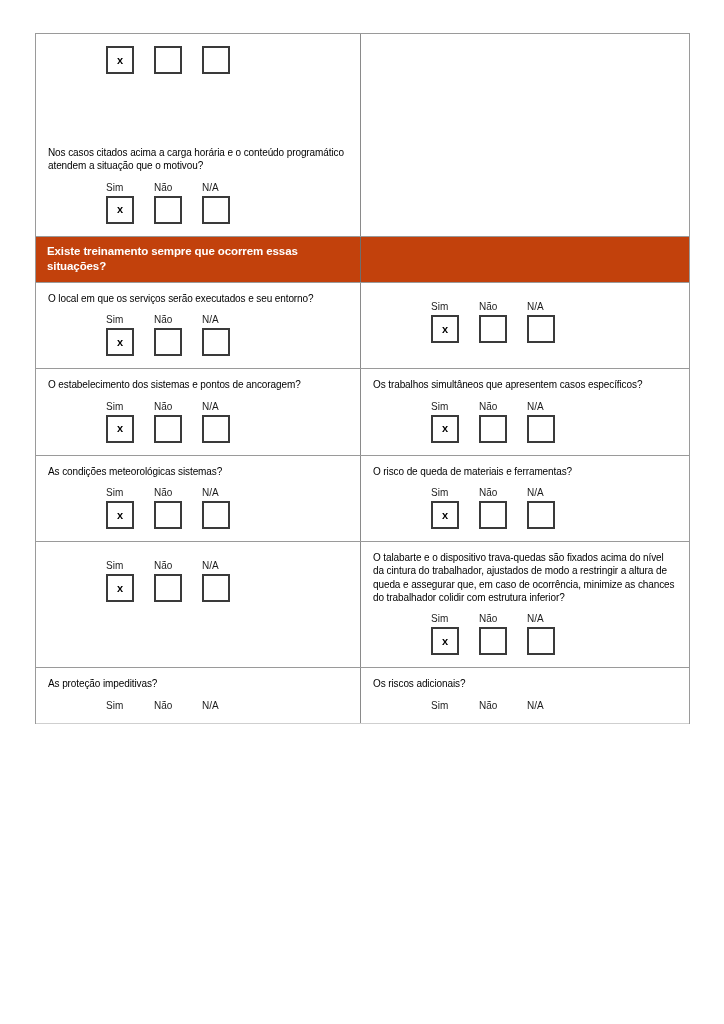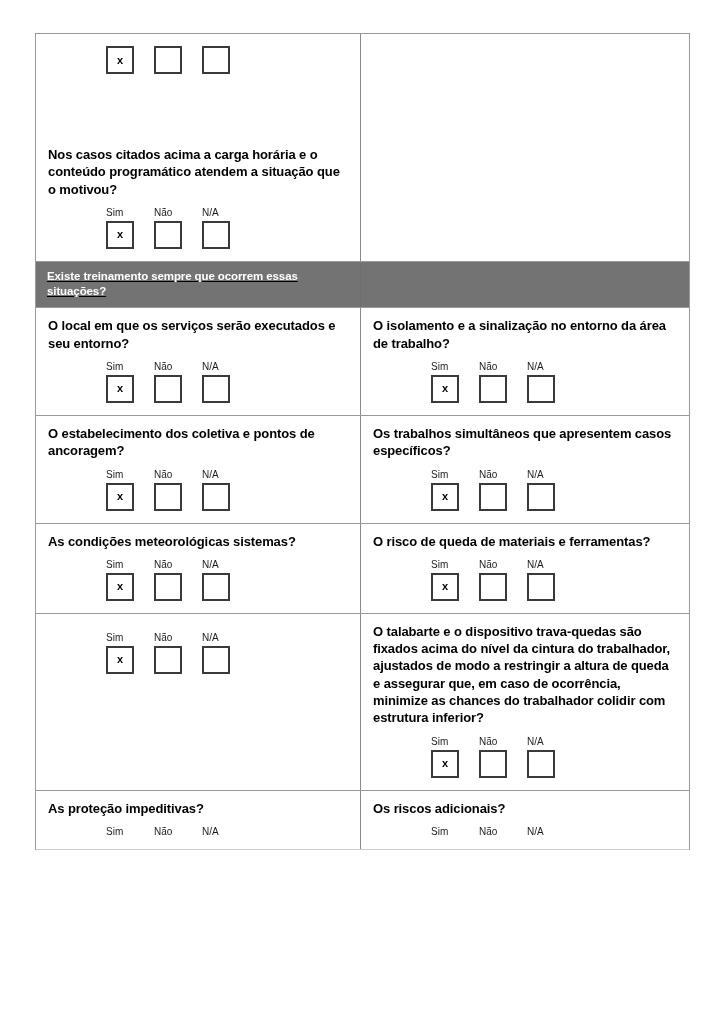--- a/index.html
+++ b/index.html
@@ -58,40 +58,39 @@
     width: 328px;
     flex: 1 1 auto;
   }
 
   .cell-inner {
     padding: 9px 12px 12px 12px;
   }
 
   
   .band {
-    background: #737373;
-    text-decoration: underline;
+    background: #c2410c;
   }
   .band .cell.left,
   .band .cell.right {
     border-right-color: #6e6e6e;
   }
   .band-text {
     color: #ffffff;
     font-size: 11.5px;
     font-weight: bold;
     line-height: 1.33;
     padding: 7px 11px 8px 11px;
     letter-spacing: -0.1px;
   }
 
   
   .q-text {
-    font-size: 13px;
-    font-weight: bold;
+    font-size: 10px;
+    font-weight: normal;
     line-height: 1.33;
     margin: 0 0 2px 0;
     letter-spacing: -0.1px;
     color: #000000;
   }
 
   
   .opt-group {
     margin-left: 58px;
     margin-top: 9px;
@@ -213,41 +212,40 @@
             <div class="opt-boxes">
               <div class="box">x</div>
               <div class="box empty"></div>
               <div class="box empty"></div>
             </div>
           </div>
         </div>
       </div>
       <div class="cell right">
         <div class="cell-inner">
-          <p class="q-text">O isolamento e a sinalização no entorno da área de trabalho?</p>
-          <div class="opt-group">
-            <div class="opt-labels">
-              <span class="opt-label">Sim</span>
-              <span class="opt-label">Não</span>
-              <span class="opt-label">N/A</span>
-            </div>
-            <div class="opt-boxes">
-              <div class="box">x</div>
-              <div class="box empty"></div>
-              <div class="box empty"></div>
-            </div>
-          </div>
-        </div>
-      </div>
-    </div>
-
-    <div class="row">
-      <div class="cell left">
-        <div class="cell-inner">
-          <p class="q-text">O estabelecimento dos coletiva e pontos de ancoragem?</p>
+          <div class="opt-group">
+            <div class="opt-labels">
+              <span class="opt-label">Sim</span>
+              <span class="opt-label">Não</span>
+              <span class="opt-label">N/A</span>
+            </div>
+            <div class="opt-boxes">
+              <div class="box">x</div>
+              <div class="box empty"></div>
+              <div class="box empty"></div>
+            </div>
+          </div>
+        </div>
+      </div>
+    </div>
+
+    <div class="row">
+      <div class="cell left">
+        <div class="cell-inner">
+          <p class="q-text">O estabelecimento dos sistemas e pontos de ancoragem?</p>
           <div class="opt-group">
             <div class="opt-labels">
               <span class="opt-label">Sim</span>
               <span class="opt-label">Não</span>
               <span class="opt-label">N/A</span>
             </div>
             <div class="opt-boxes">
               <div class="box">x</div>
               <div class="box empty"></div>
               <div class="box empty"></div>

